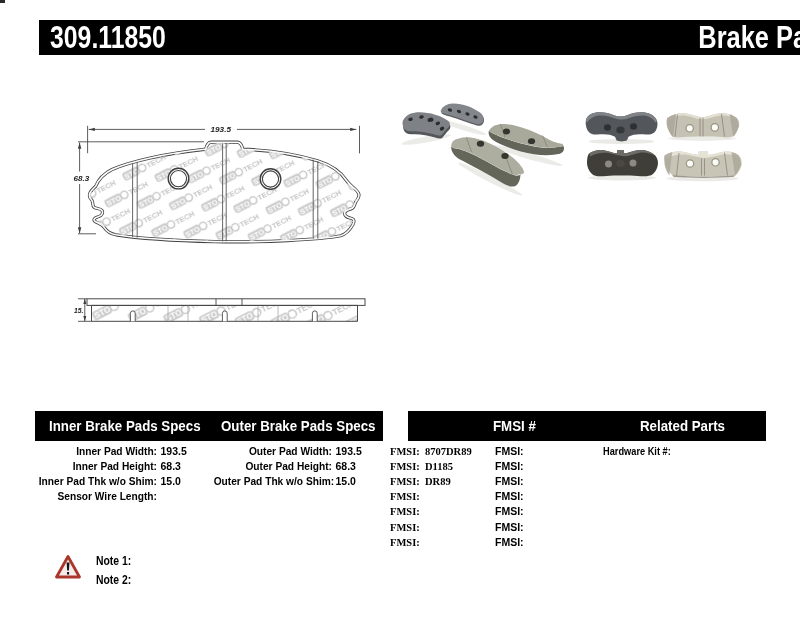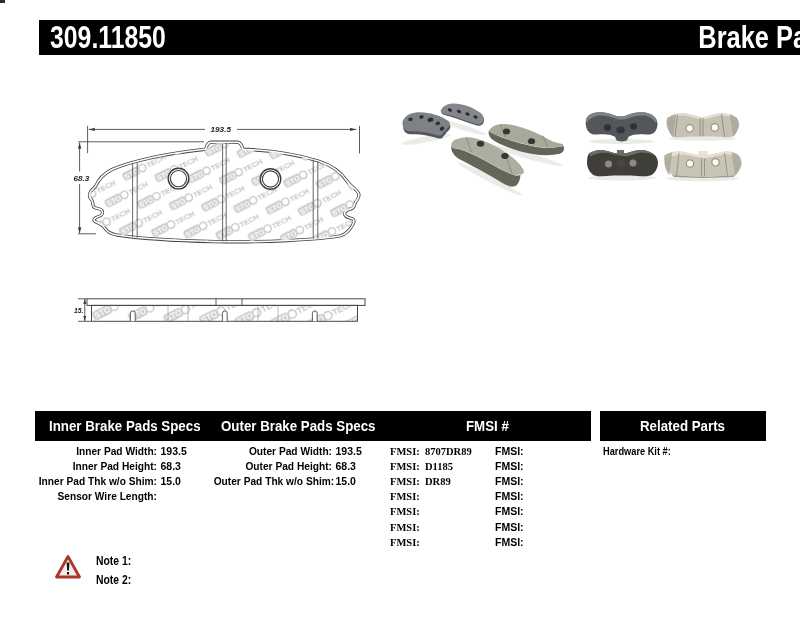--- a/index.html
+++ b/index.html
@@ -324,21 +324,21 @@
 <g id="warn">
   <path d="M 68 556.5 L 79.5 577 L 56.5 577 Z" fill="#f4ecea" stroke="#ab362b" stroke-width="2.8" stroke-linejoin="round"></path>
   <path d="M 66.6 562.5 l 2.9 0 l -0.6 8 l -1.7 0 z M 67 572 l 2.1 0 l 0 2.4 l -2.1 0 z" fill="#141414"></path>
 </g>
 </svg>
 
 <div class="abs hdr" style="left:34.5px;width:348px;top:410.5px;">
   <span style="left:14.4px;">Inner Brake Pads Specs</span>
   <span style="left:186.8px;">Outer Brake Pads Specs</span>
 </div>
-<div class="abs hdr" style="left:381px;width:210px;top:410.5px;">
+<div class="abs hdr" style="left:408px;width:210px;top:410.5px;">
   <span style="left:85px;">FMSI #</span>
 </div>
 <div class="abs hdr" style="left:600px;width:165.5px;top:410.5px;">
   <span style="left:39.5px;">Related Parts</span>
 </div>
 
 <div class="trow rlab" style="left:35px;top:443.5px;width:122px;transform:scaleX(0.97);transform-origin:right top;">
   Inner Pad Width:<br>Inner Pad Height:<br>Inner Pad Thk w/o Shim:<br>Sensor Wire Length:
 </div>
 <div class="trow" style="left:160.5px;top:443.5px;">

